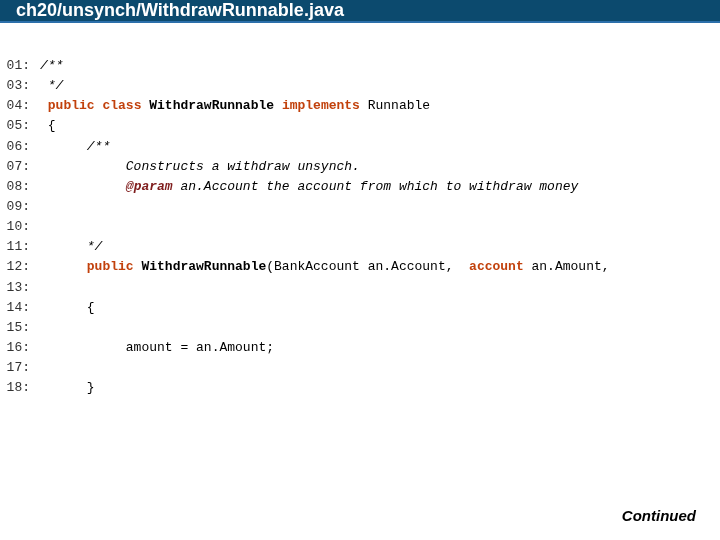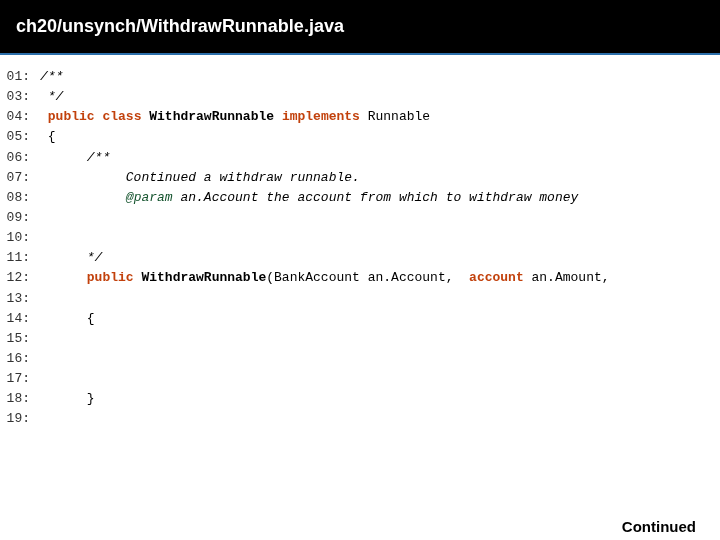--- a/index.html
+++ b/index.html
@@ -10,35 +10,36 @@
 
     body {
       width: 720px;
       height: 540px;
       background: #ffffff;
       font-family: 'Courier New', Courier, monospace;
       overflow: hidden;
     }
 
     .title-bar {
-      background: #000000;
+      background: #0c4a6e;
       color: #ffffff;
       font-family: Arial, sans-serif;
       font-size: 18px;
       font-weight: bold;
-      padding: 16px 16px;
+      padding: 0 16px;
       border-bottom: 2px solid #2c6faa;
     }
 
     .code-area {
       padding: 12px 0 12px 0;
       background: #ffffff;
       height: calc(540px - 44px);
       overflow: hidden;
       position: relative;
+      margin-top: 21px;
     }
 
     .code-line {
       display: flex;
       font-size: 13px;
       line-height: 1.55;
       white-space: pre;
     }
 
     .line-number {
@@ -60,29 +61,30 @@
       font-weight: bold;
       color: #c2410c;
     }
 
     .comment {
       color: #000000;
       font-style: italic;
     }
 
     .param-kw {
-      color: #14532d;
-      font-weight: normal;
+      color: #7f1d1d;
+      font-weight: bold;
     }
 
     .continued {
       position: absolute;
       bottom: 16px;
       right: 24px;
       font-family: Arial, sans-serif;
+      font-style: italic;
       font-weight: bold;
       font-size: 15px;
       color: #000000;
     }
   </style>
 </head>
 <body>
 
 <div class="title-bar">
   <span>ch20/unsynch/WithdrawRunnable.java</span>
@@ -111,21 +113,21 @@
     <span class="line-content"> {</span>
   </div>
 
   <div class="code-line">
     <span class="line-number">06:</span>
     <span class="line-content comment">      /**</span>
   </div>
 
   <div class="code-line">
     <span class="line-number">07:</span>
-    <span class="line-content comment">           Continued a withdraw runnable.</span>
+    <span class="line-content comment">           Constructs a withdraw unsynch.</span>
   </div>
 
   <div class="code-line">
     <span class="line-number">08:</span>
     <span class="line-content comment">           <span class="param-kw">@param</span> an.Account the account from which to withdraw money</span>
   </div>
 
   <div class="code-line">
     <span class="line-number">09:</span>
   </div>
@@ -152,30 +154,27 @@
     <span class="line-number">14:</span>
     <span class="line-content">      {</span>
   </div>
 
   <div class="code-line">
     <span class="line-number">15:</span>
   </div>
 
   <div class="code-line">
     <span class="line-number">16:</span>
+    <span class="line-content">           amount = an.Amount;</span>
   </div>
 
   <div class="code-line">
     <span class="line-number">17:</span>
   </div>
 
   <div class="code-line">
     <span class="line-number">18:</span>
     <span class="line-content">      }</span>
   </div>
 
-  <div class="code-line">
-    <span class="line-number">19:</span>
-    <span class="line-content"></span>
-  </div>
 
   <div class="continued">Continued</div>
 </div>
 
 </body></html>

